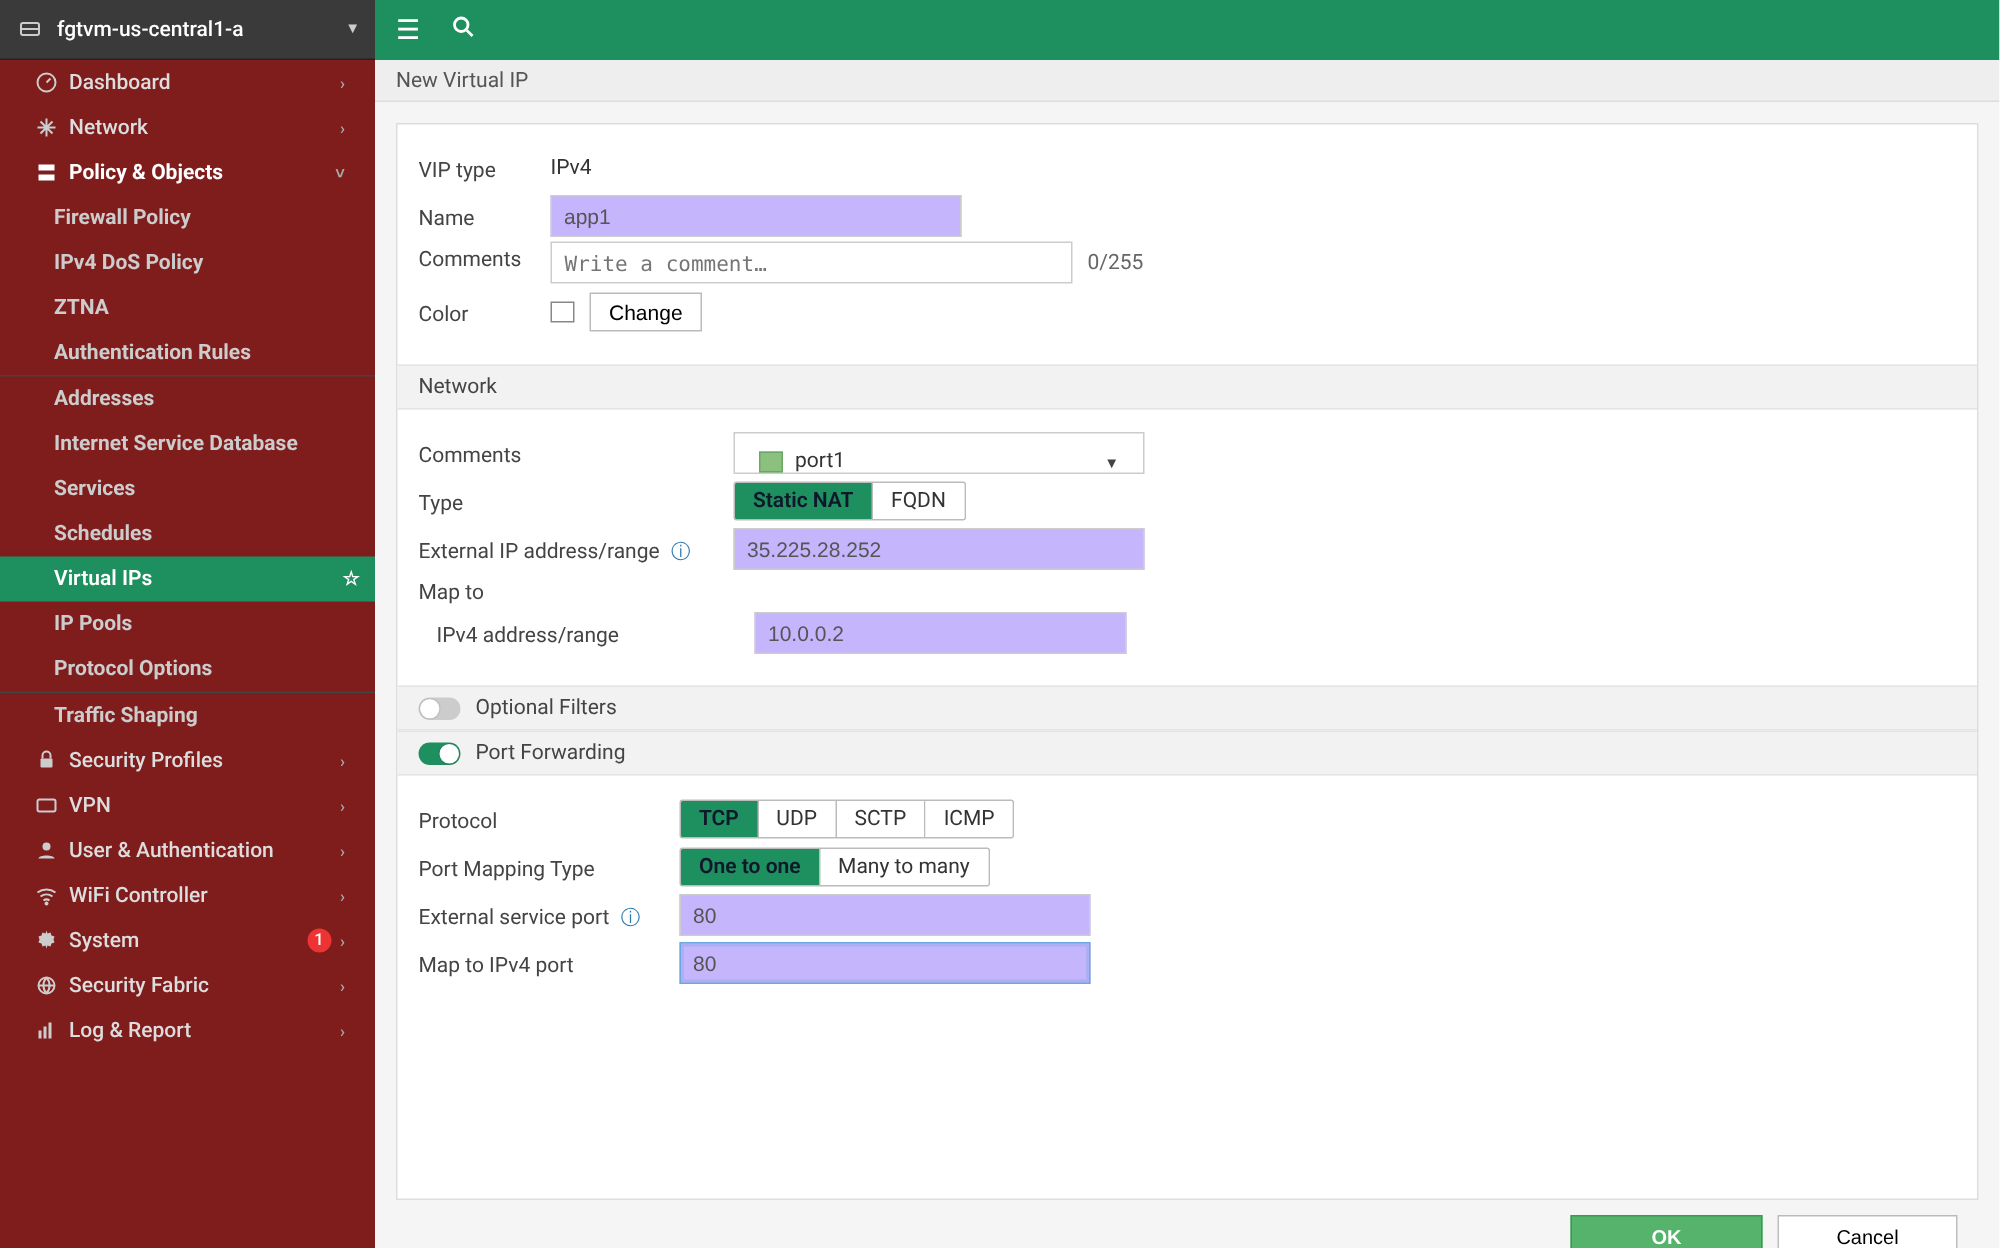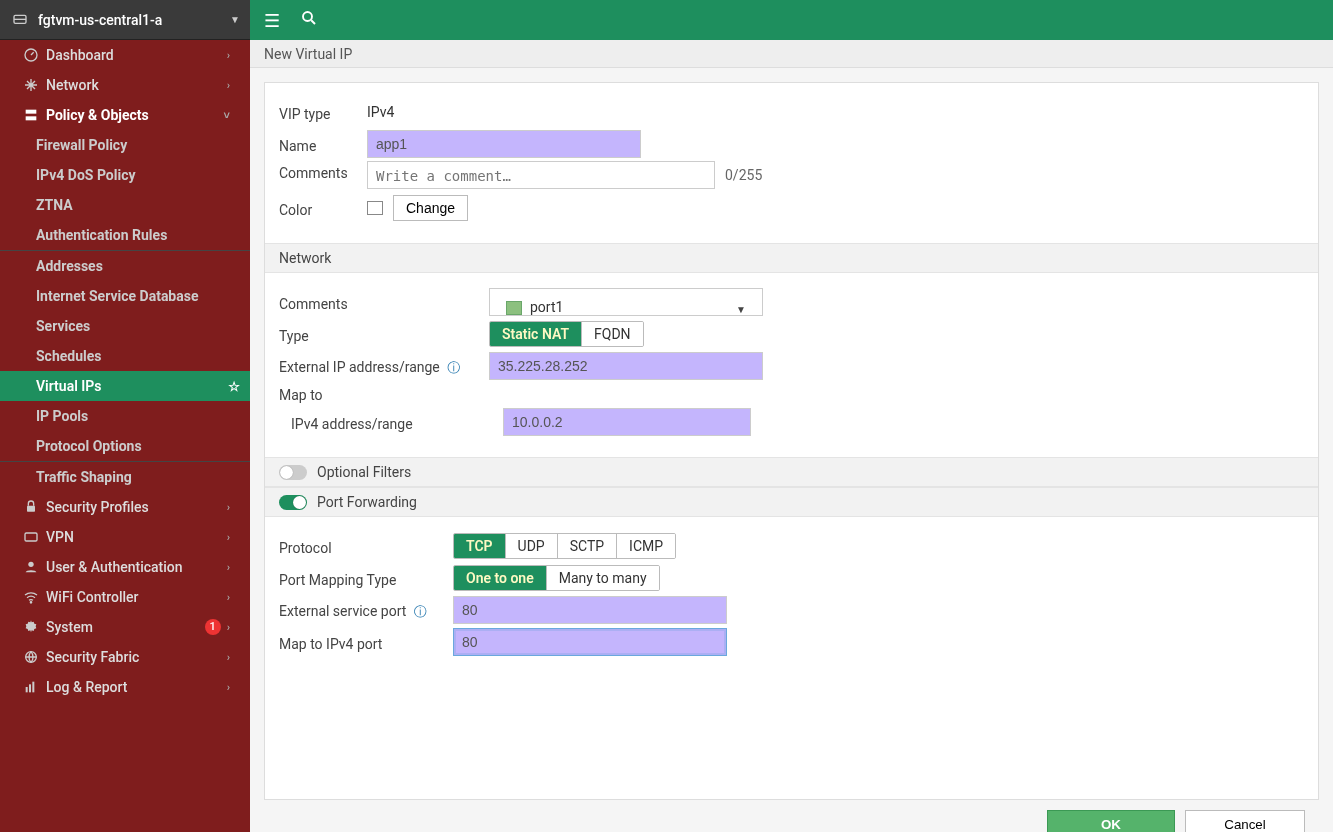--- a/index.html
+++ b/index.html
@@ -43,21 +43,21 @@
   .toggle { width:28px; height:15px; border-radius:8px; background:#ccc; position:relative; display:inline-block; }
   .toggle::after { content:""; position:absolute; width:13px; height:13px; background:#fff; border-radius:50%; top:1px; left:1px; box-shadow:0 0 1px rgba(0,0,0,.4);}
   .toggle.on { background:#1e8f5e; }
   .toggle.on::after { left:14px; }
   .select { width:274px; height:28px; border:1px solid #ccc; display:flex; align-items:flex-end; padding:0 16px; position:relative; background:#fff;}
   .select .porticon { width:16px; height:14px; background:#8cc07f; border:1px solid #6aa76a; margin-right:8px;}
   .select .caret { margin-left:auto; font-size:10px; color:#444;}
   .seg { display:flex; border:1px solid #bbb; border-radius:2px; overflow:hidden; }
   .seg .opt { padding:4px 12px; font-size:14px; background:#fff; border-right:1px solid #bbb; cursor:pointer;}
   .seg .opt:last-child { border-right:none;}
-  .seg .opt.on { background:#1e8f5e; color:#fef9c3; font-weight:600;text-align:center;}
+  .seg .opt.on { background:#1e8f5e; color:#0f172a; font-weight:600;text-align:center;}
   .info-ic { color:#2a7aaf; font-size:13px; margin-left:4px; }
   .mapto { margin-top:6px; margin-bottom:4px; color:#444; }
   .indent { padding-left:12px;gap:14px; }
   .footer { height:34px; padding:10px 14px 0 0; display:flex; justify-content:flex-end; gap:10px; }
   .okbtn { width:128px; height:28px; background:#55b36b; color:#fff; border:1px solid #3b9954; font-weight:600; cursor:pointer;}
   .cancelbtn { width:120px; height:28px; background:#fff; border:1px solid #bbb; cursor:pointer;}
   .color-swatch { width:16px; height:14px; border:1px solid #888; display:inline-block;}
   svg.ic { width:16px; height:16px; }
 </style>
 </head>

